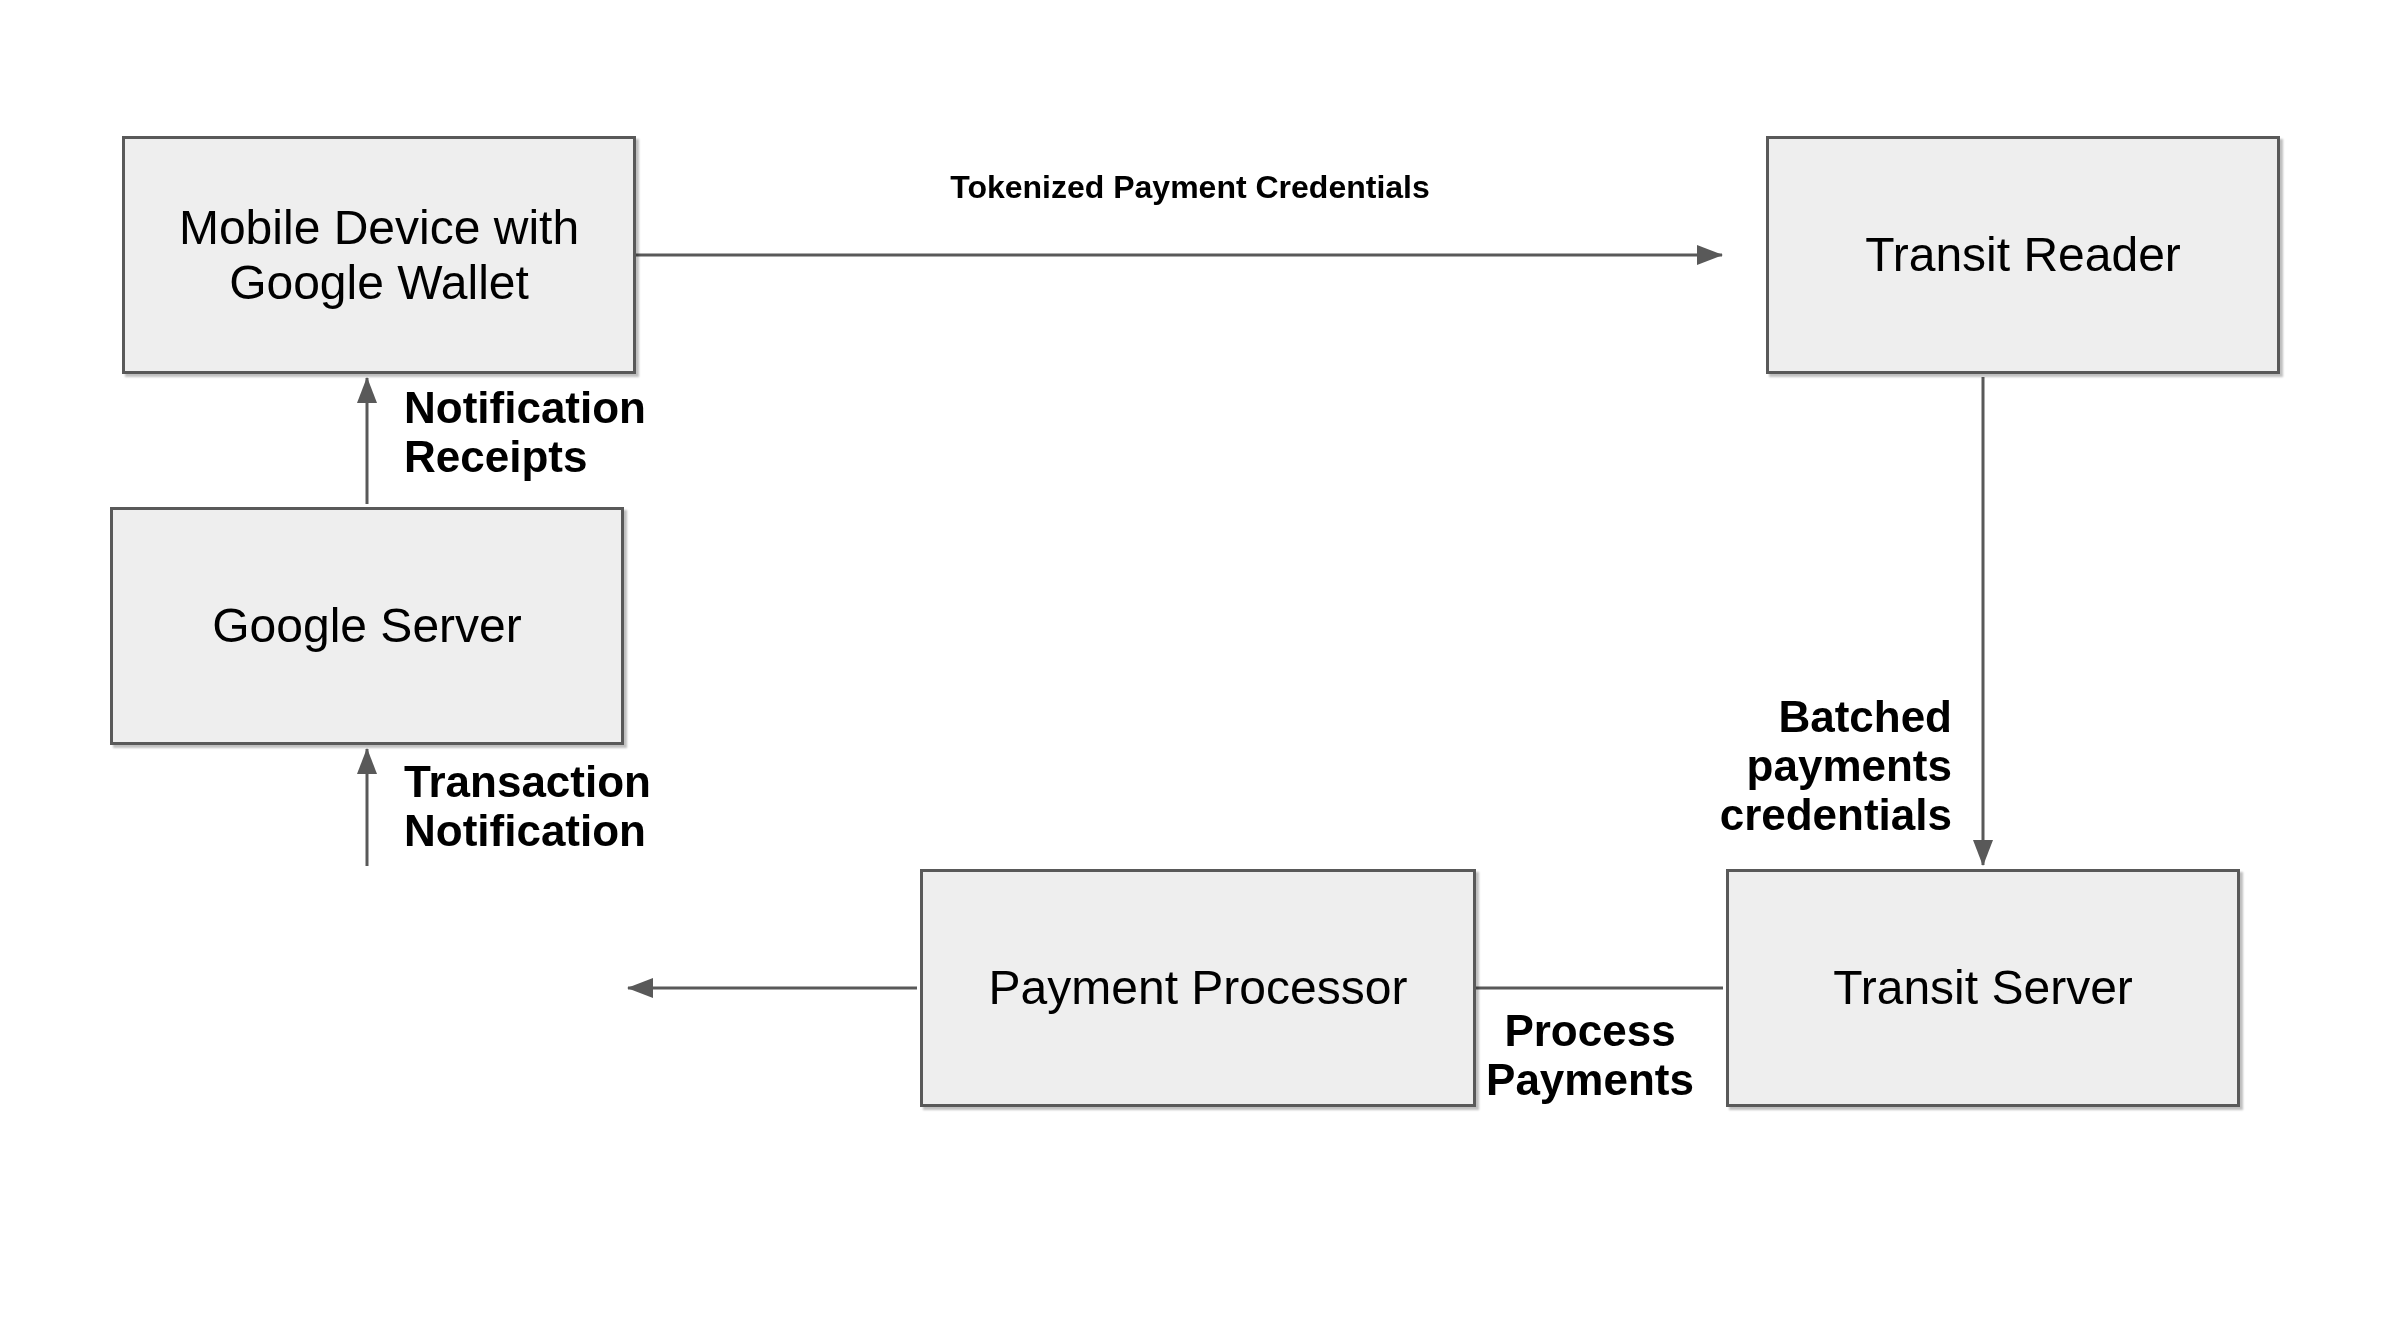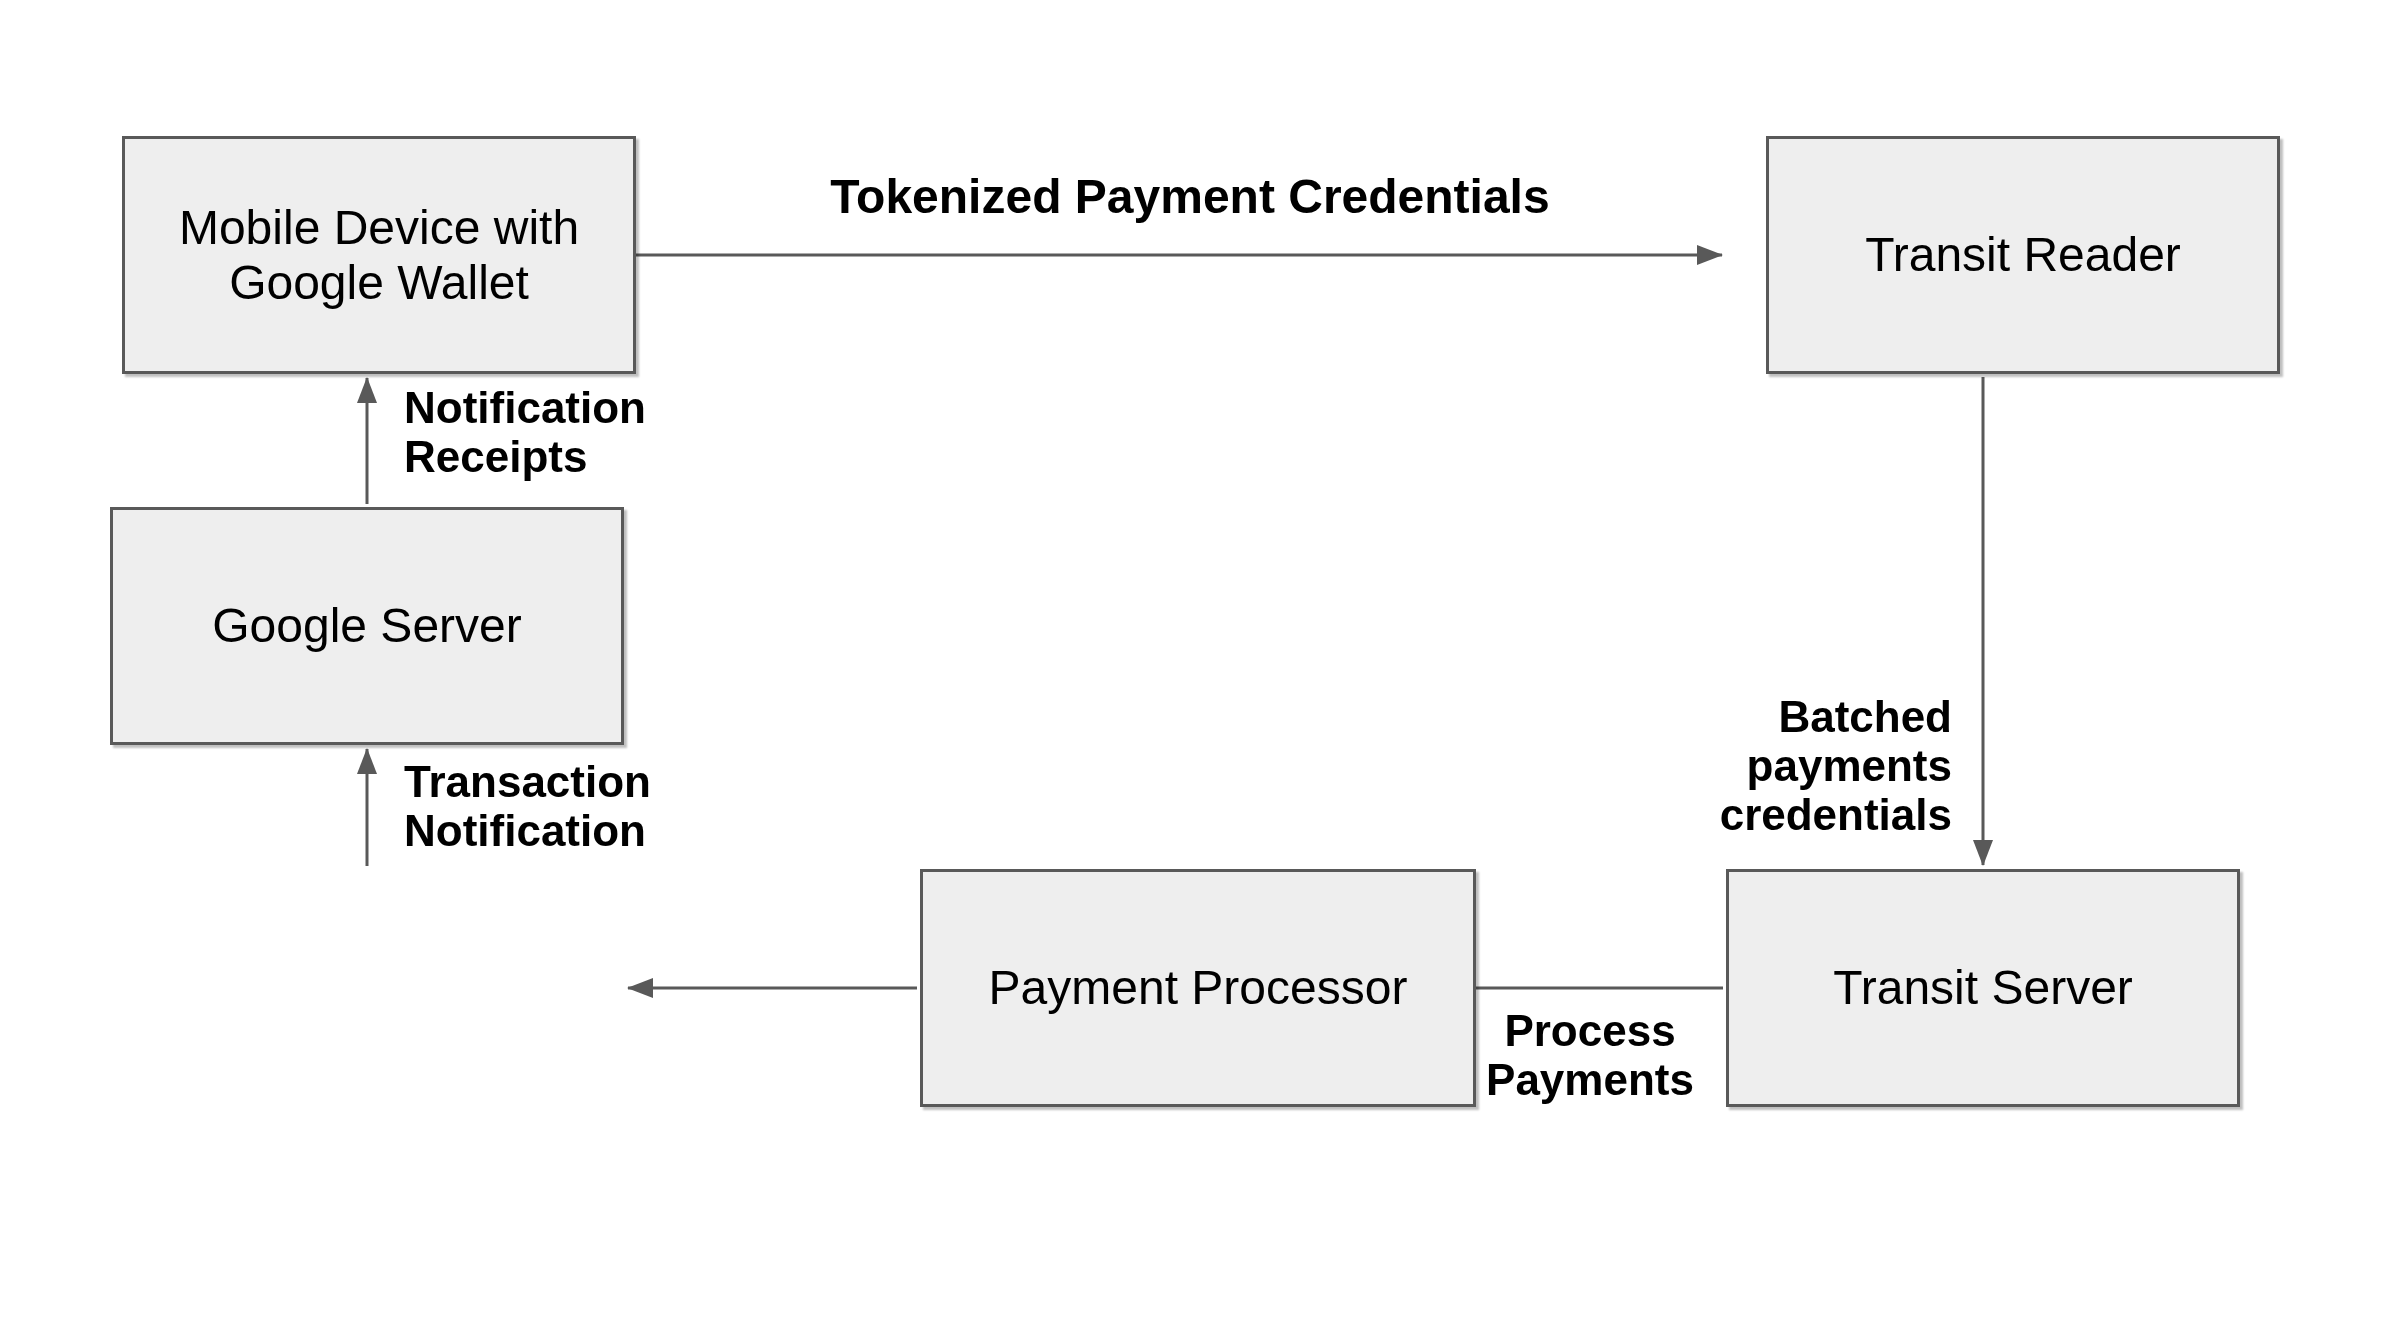--- a/index.html
+++ b/index.html
@@ -22,21 +22,21 @@
     font-size:48px;line-height:1.15;
     color:var(--node-text,#000000);
     white-space:pre-line;
   }
   .edge-label{
     position:absolute;
     font-size:44px;font-weight:bold;line-height:1.11;
     color:var(--edge-text,#000000);
     white-space:pre-line;
   }
-  .edge-label.title{font-size:48px;}
+  .edge-label.title{font-size:32px;}
   .align-right{text-align:right;}
   .align-center{text-align:center;}
 </style>
 </head>
 <body>
 
 <div class="canvas">
 
   <svg class="edges-layer" width="2389" height="1344" viewBox="0 0 2389 1344" aria-hidden="true">
     <defs>

